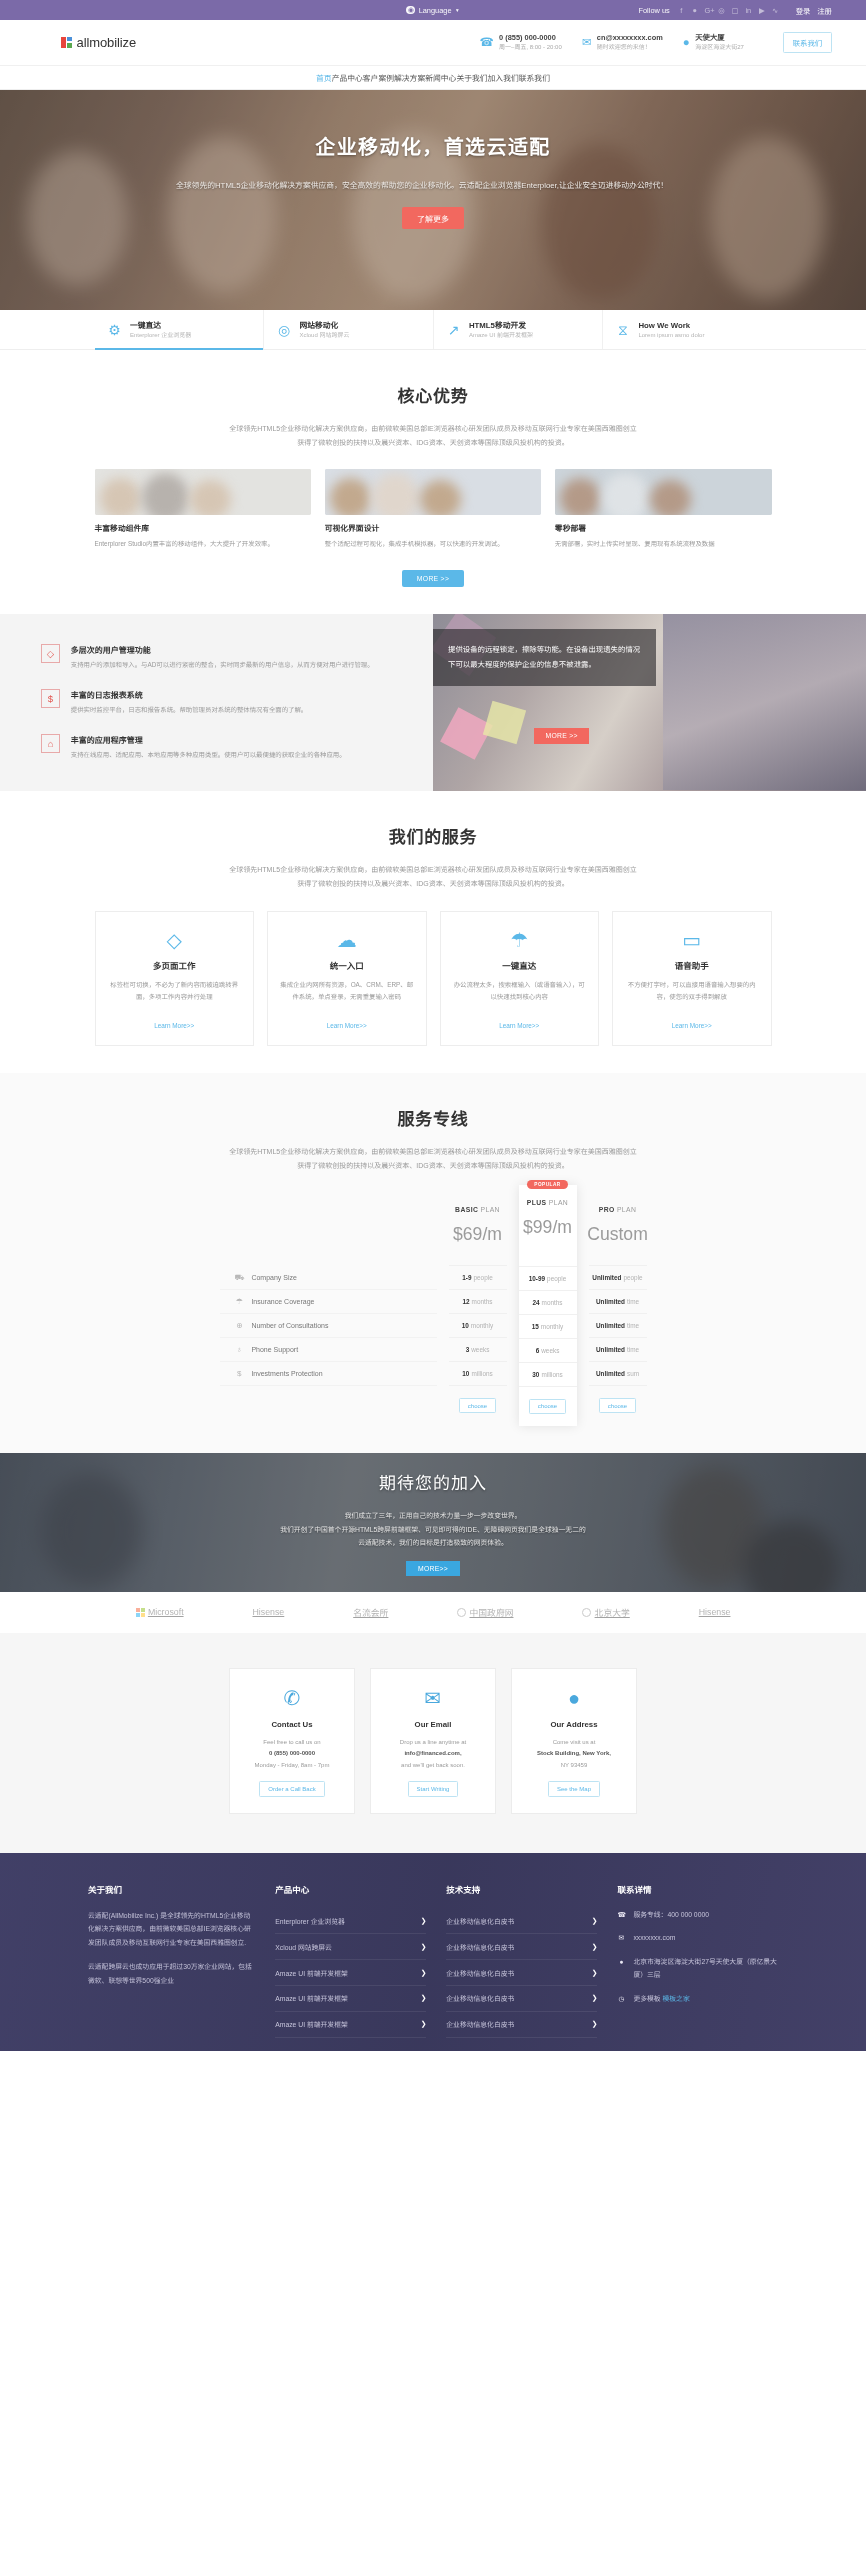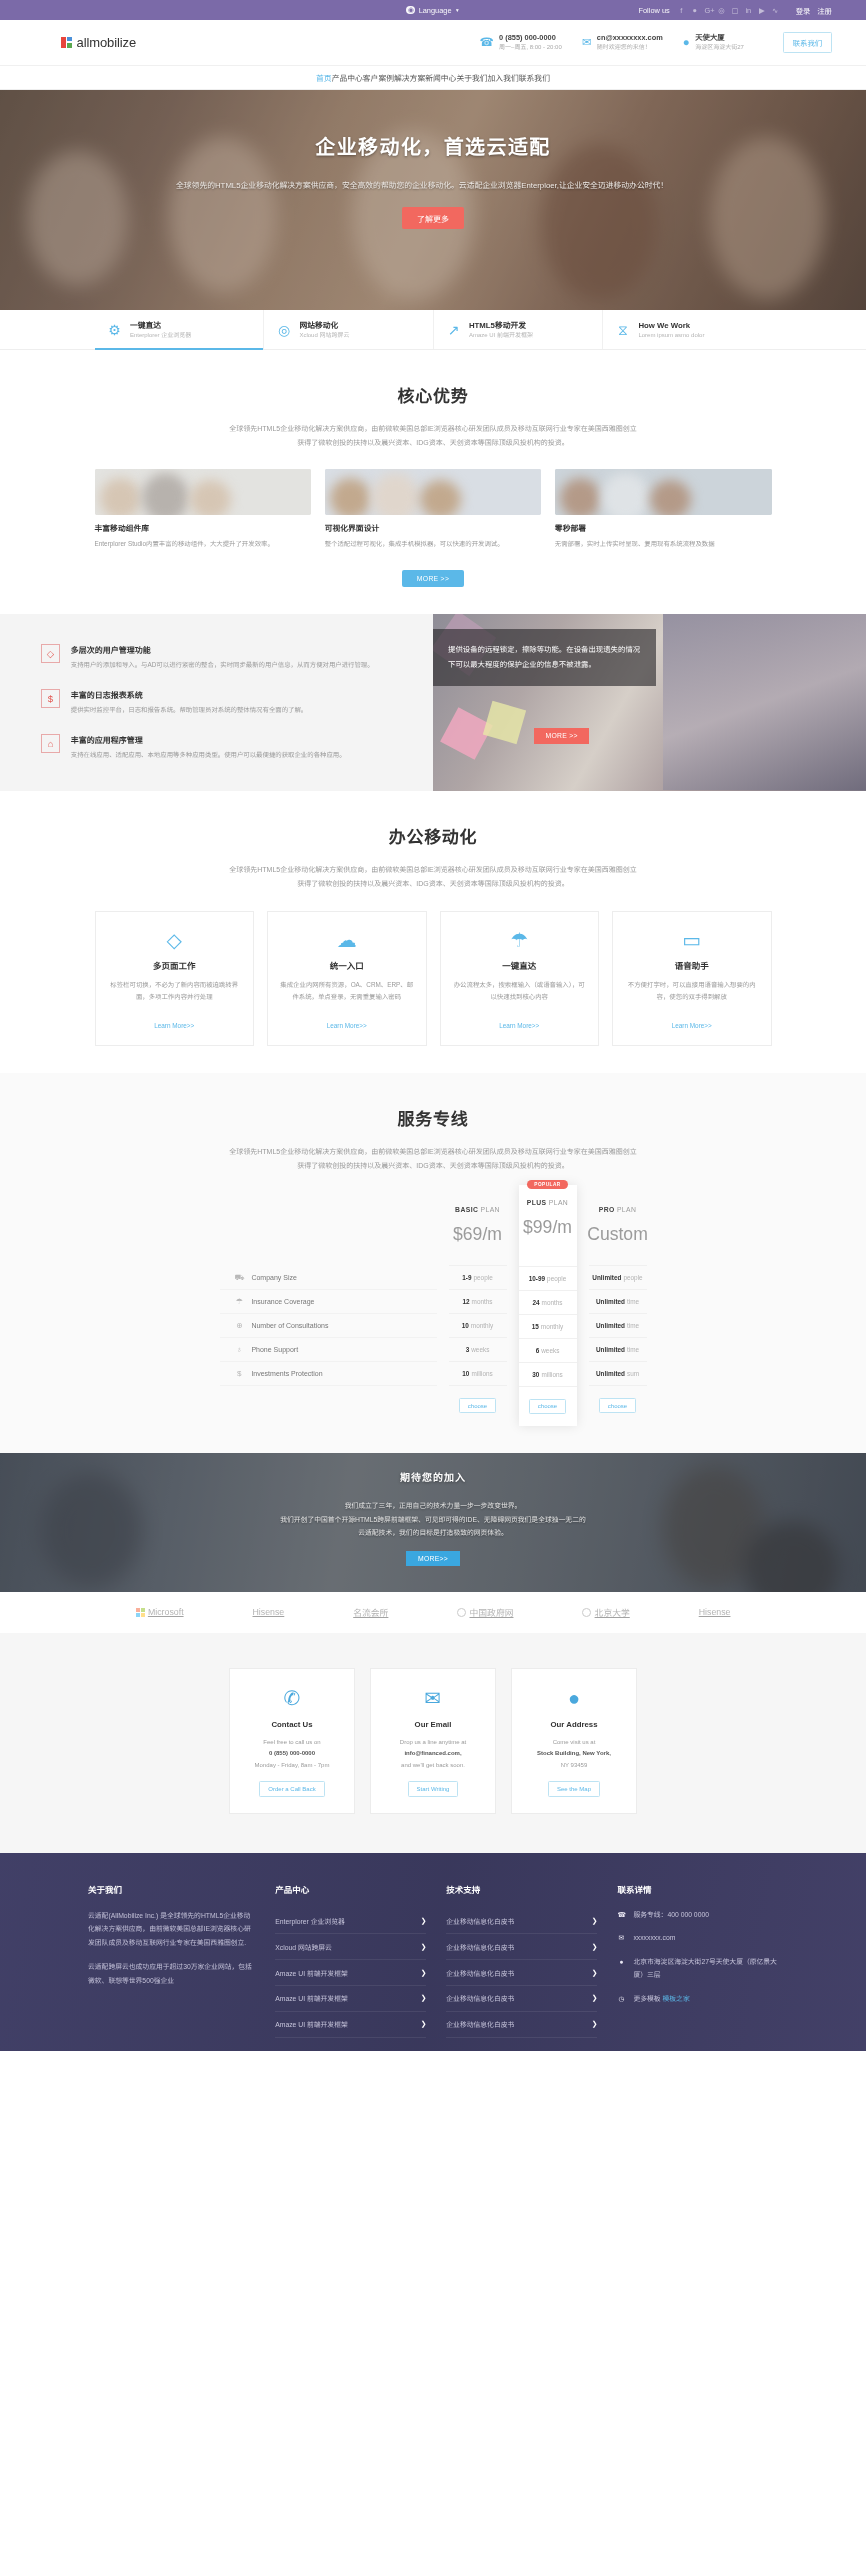--- a/index.html
+++ b/index.html
@@ -136,21 +136,21 @@
     border-bottom:0.7px solid #f2f2f2; font-size:7px; color:#777; }
   .feat-row .fi { color:#b8b8b8; font-size:8px; width:9.5px; text-align:center; }
   .feat-spacer { height:81px; }
   .feat-foot { height:39px; }
 
   
   .join { position:relative; height:139px; overflow:hidden;
     background:linear-gradient(100deg,#5c6570 0%,#7a838c 20%,#9aa0a3 40%,#868d92 60%,#6e767e 80%,#545c66 100%); }
   .join .jo { position:absolute; inset:0; background:rgba(45,50,58,.46); }
   .join-inner { position:relative; text-align:center; color:#fff; padding-top:16px; }
-  .join h2 { font-size:10px; font-weight:bold; letter-spacing:1px; text-shadow:0 0.7px 2.7px rgba(0,0,0,.4); }
+  .join h2 { font-size:17px; font-weight:normal; letter-spacing:1px; text-shadow:0 0.7px 2.7px rgba(0,0,0,.4); }
   .join p { margin-top:15px; font-size:6.8px; line-height:2.05; color:#e8e8e8; text-shadow:0 0.7px 2px rgba(0,0,0,.45); }
   .join .jbtn { margin-top:10.8px; background:#3aa7e0; color:#fff; border:none; font-size:6.8px;
     padding:4px 12px; cursor:pointer; letter-spacing:0.3px; }
 
   
   .logos { background:#fff; height:41px; display:flex; align-items:center; }
   .logos .container { display:flex; justify-content:space-between; align-items:center; padding:0 41px;text-decoration:underline; }
   .plogo { display:flex; align-items:center; gap:3.4px; opacity:.45; font-size:8.8px; color:#555; }
   .ms-grid { display:inline-grid; grid-template-columns:4px 4px; grid-template-rows:4px 4px; gap:1px; }
   .ms-grid i { display:block; }
@@ -392,21 +392,21 @@
       <div class="deco" style="left:54px; top:91px; width:35px; height:35px; background:#e8e8a8; transform:rotate(16deg); opacity:.8;"></div>
       <div class="deco" style="left:6.8px; top:6.8px;  width:47px; height:47px; background:#c9a0bd; transform:rotate(35deg); opacity:.55;"></div>
       <div class="deco" style="left:230px;top:0px;   width:203px;height:176px;background:linear-gradient(160deg,#8e8a9c,#b6aeb6,#6f6b7c); opacity:.9;"></div>
       <div class="ovl">提供设备的远程锁定，擦除等功能。在设备出现遗失的情况下可以最大程度的保护企业的信息不被泄露。</div>
       <button class="ovbtn">MORE &gt;&gt;</button>
     </div>
   </div>
 
   <div class="section">
     <div class="container">
-      <div class="sec-title">办公移动化</div>
+      <div class="sec-title">我们的服务</div>
       <div class="sec-desc">
         <div>全球领先HTML5企业移动化解决方案供应商，由前微软美国总部IE浏览器核心研发团队成员及移动互联网行业专家在美国西雅图创立</div>
         <div>获得了微软创投的扶持以及晨兴资本、IDG资本、天创资本等国际顶级风投机构的投资。</div>
       </div>
       <div class="svc-grid" id="svc-items">
           <div class="svc"><div class="ic">◇</div><h4>多页面工作</h4><p>标签栏可切换，不必为了新内容而被迫跳转界面，多项工作内容并行处理</p><a>Learn More&gt;&gt;</a></div>
           <div class="svc"><div class="ic">☁</div><h4>统一入口</h4><p>集成企业内网所有资源，OA、CRM、ERP、邮件系统，单点登录，无需重复输入密码</p><a>Learn More&gt;&gt;</a></div>
           <div class="svc"><div class="ic">☂</div><h4>一键直达</h4><p>办公流程太多，搜索框输入（或语音输入），可以快速找到核心内容</p><a>Learn More&gt;&gt;</a></div>
           <div class="svc"><div class="ic">▭</div><h4>语音助手</h4><p>不方便打字时，可以直接用语音输入想要的内容，使您的双手得到解放</p><a>Learn More&gt;&gt;</a></div>
         </div>

